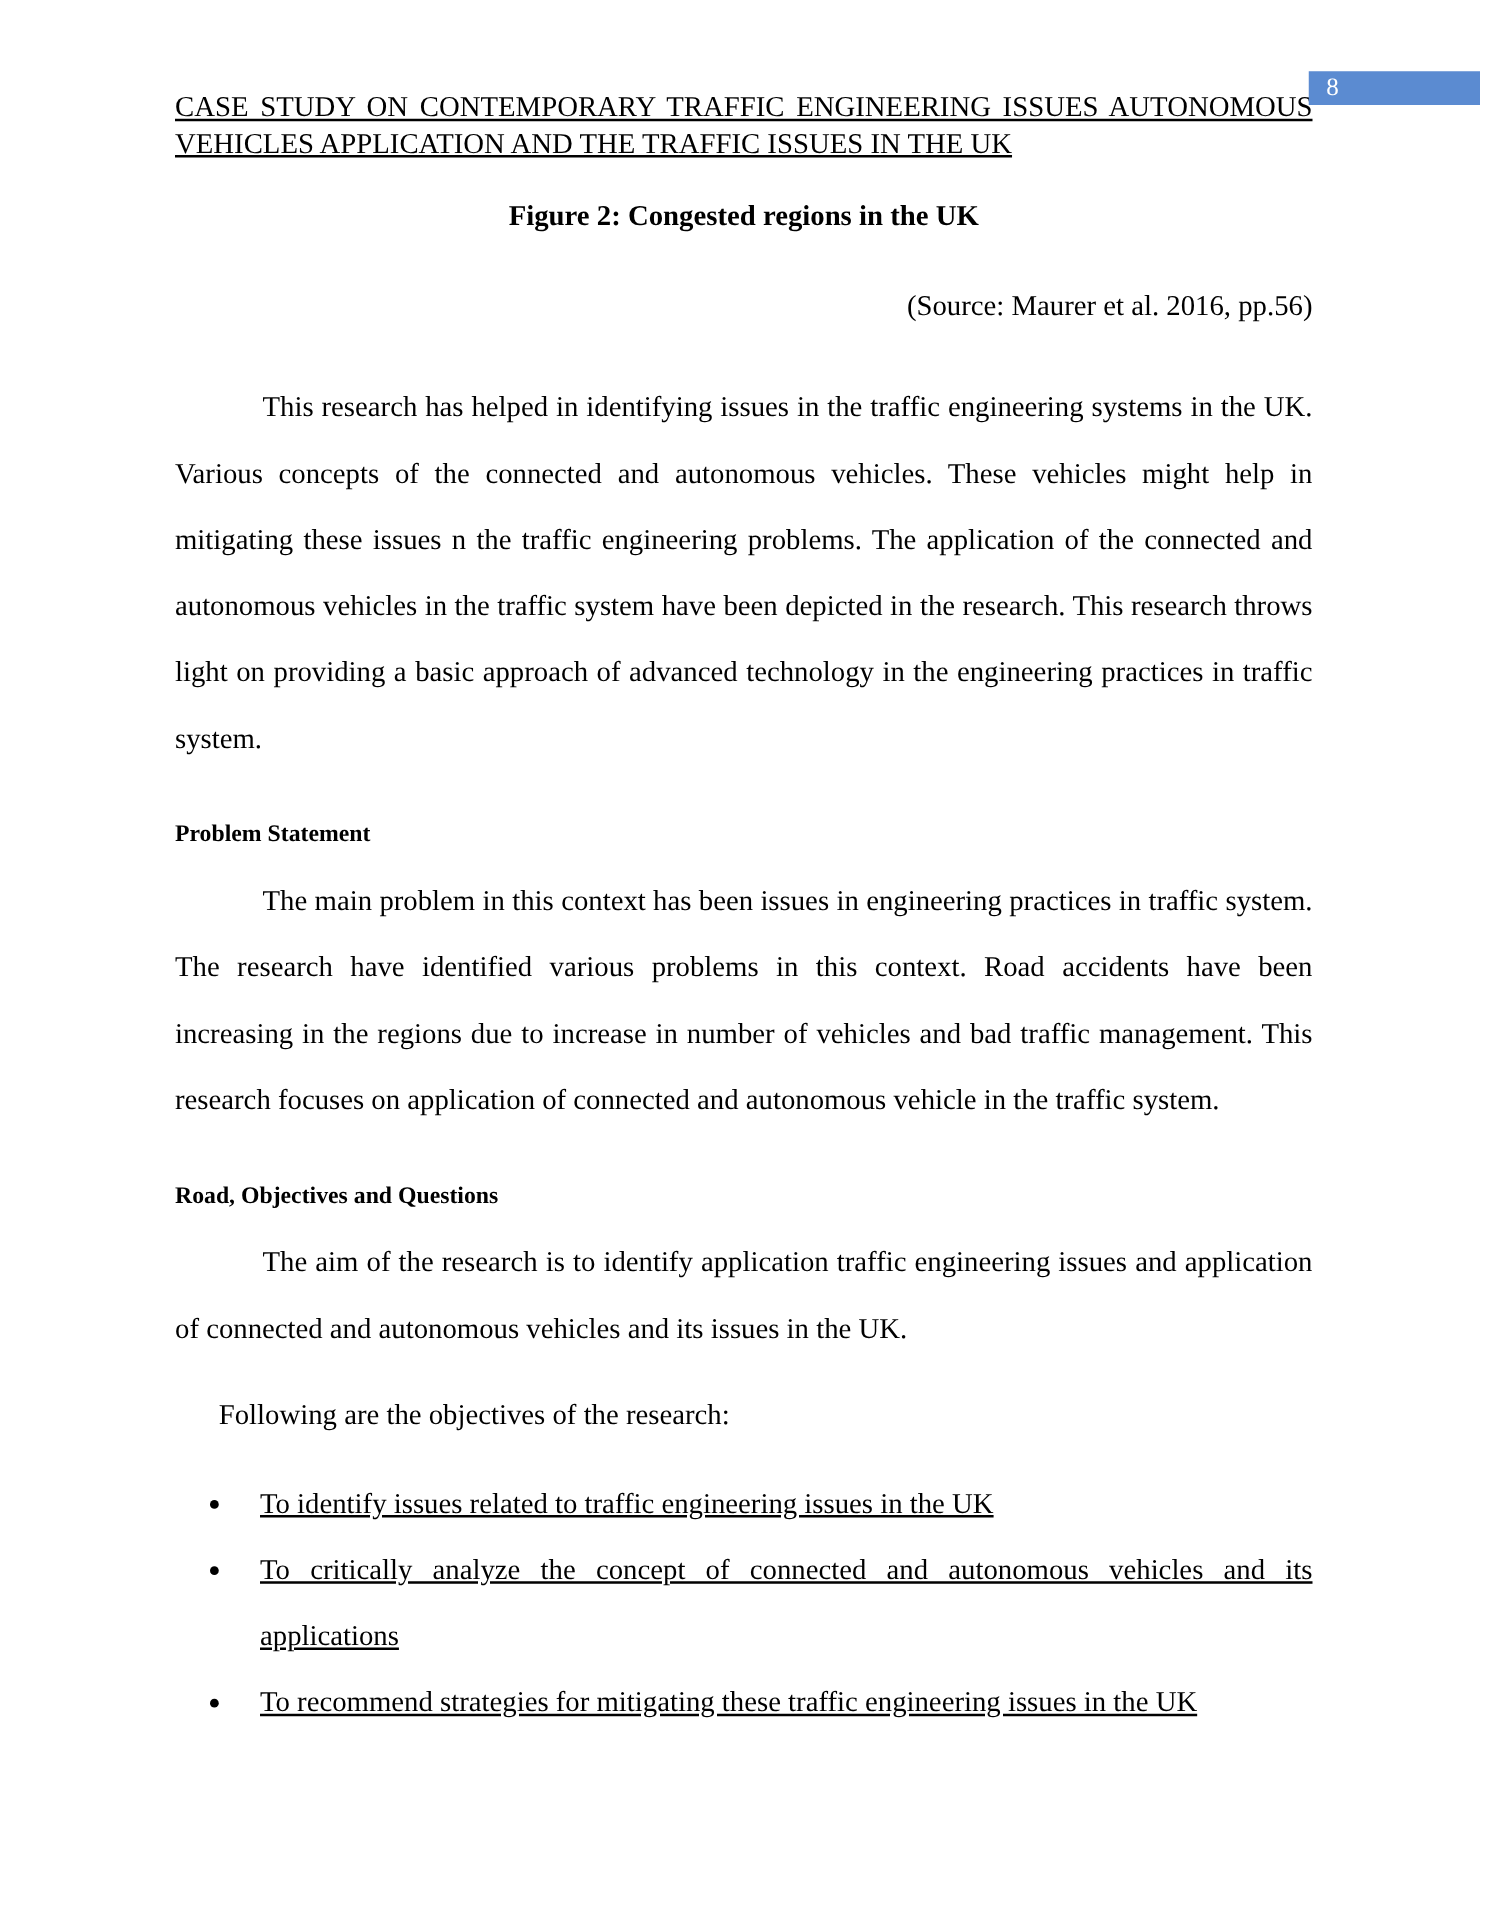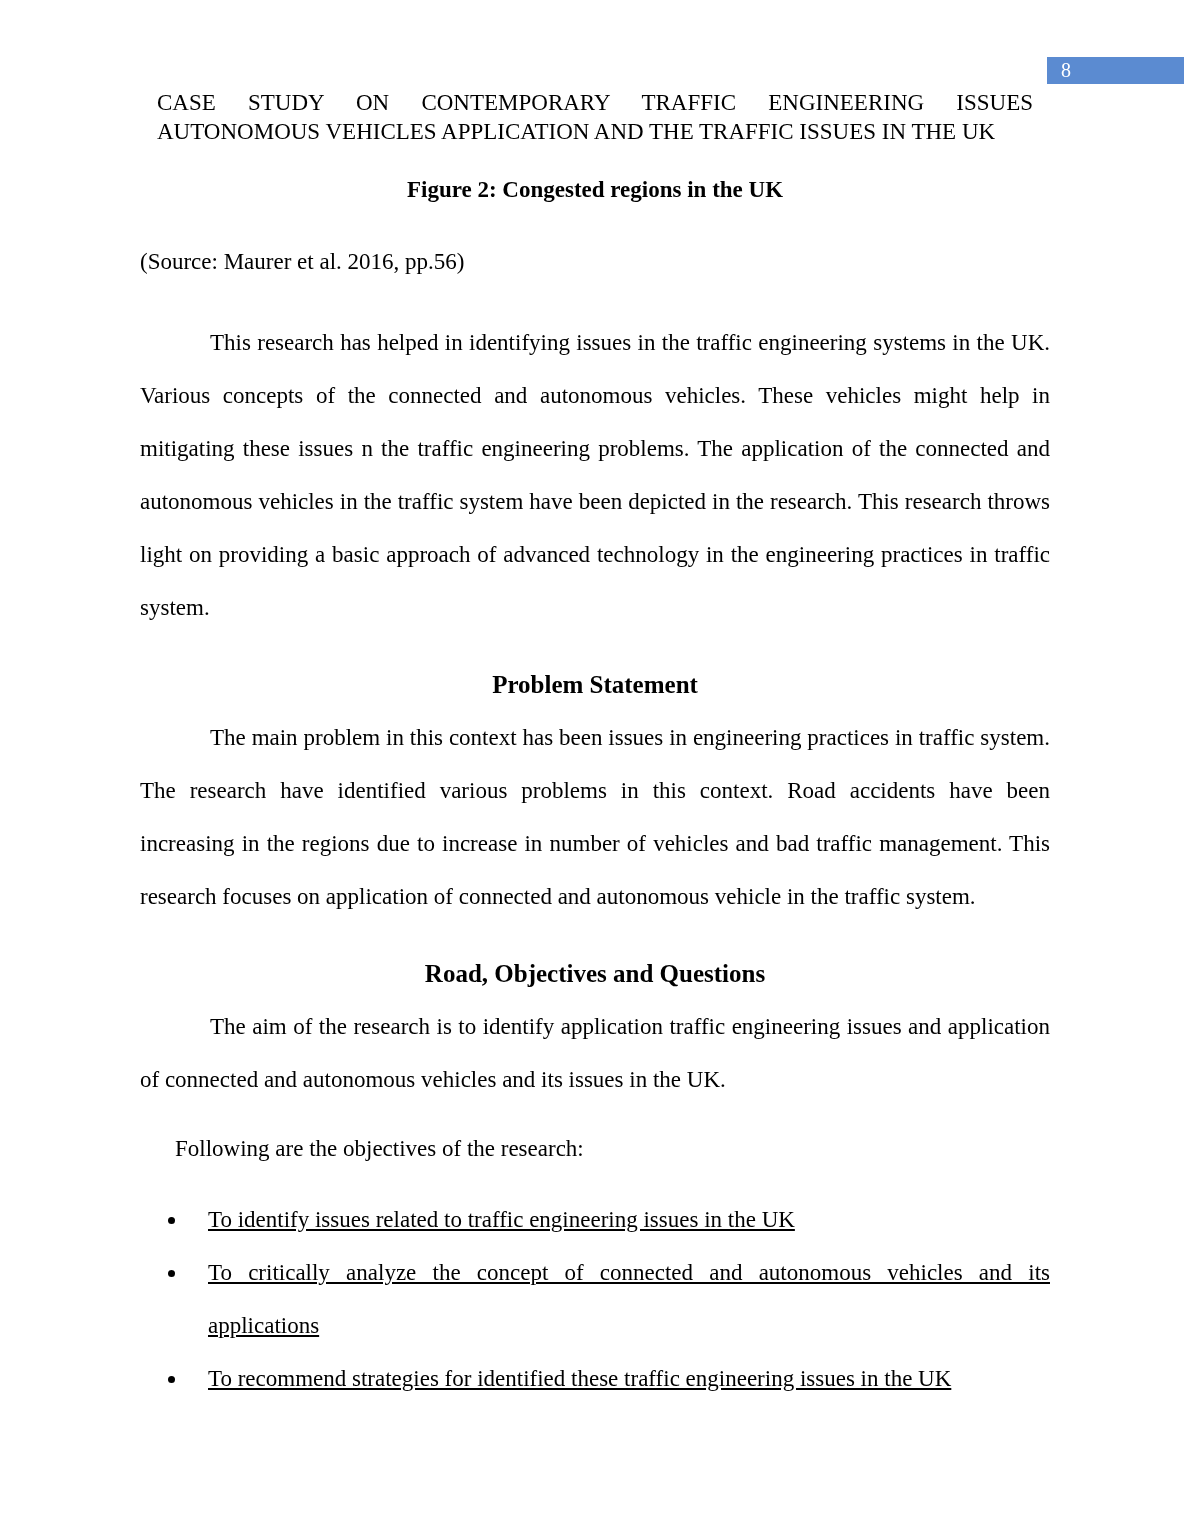--- a/index.html
+++ b/index.html
@@ -30,50 +30,51 @@
     color: #ffffff;
     font-size: 20px;
     line-height: 27px;
     padding-left: 14px;
     box-sizing: border-box;
     text-align: left;
   }
   .running-header {
     text-align: justify;
     line-height: 1.25;
-    margin: 17px;
+    margin: 0;
+    text-decoration: underline;
   }
   .figure-caption {
     margin-top: 28px;
     text-align: center;
     font-weight: bold;
     line-height: 29px;
   }
   .source-line {
     margin-top: 43px;
-    text-align: left;
+    text-align: right;
     line-height: 29px;
   }
   p.body {
     margin: 0;
     line-height: 53px;
     text-align: justify;
   }
   p.body.indent {
     text-indent: 70px;
   }
   p.body.first {
     margin-top: 40px;
   }
   h2.section-heading {
     margin: 24px 0 0 0;
-    font-size: 25px;
+    font-size: 19px;
     font-weight: bold;
     line-height: 53px;
-    text-align: center;
+    text-align: left;
   }
   p.lead-line {
     margin: 16px 0 0 35px;
     line-height: 53px;
     text-align: left;
   }
   ul.objectives {
     margin: 18px 0 0 0;
     padding-left: 48px;
     list-style: disc outside;
@@ -108,16 +109,16 @@
 
   <h2 class="section-heading">Road, Objectives and Questions</h2>
 
   <p class="body indent">The aim of the research is to identify application traffic engineering issues and application of connected and autonomous vehicles and its issues in the UK.</p>
 
   <p class="lead-line">Following are the objectives of the research:</p>
 
   <ul class="objectives">
     <li>To identify issues related to traffic engineering issues in the UK</li>
     <li>To critically analyze the concept of connected and autonomous vehicles and its applications</li>
-    <li>To recommend strategies for identified these traffic engineering issues in the UK</li>
+    <li>To recommend strategies for mitigating these traffic engineering issues in the UK</li>
   </ul>
 
 </div>
 
 </body></html>

